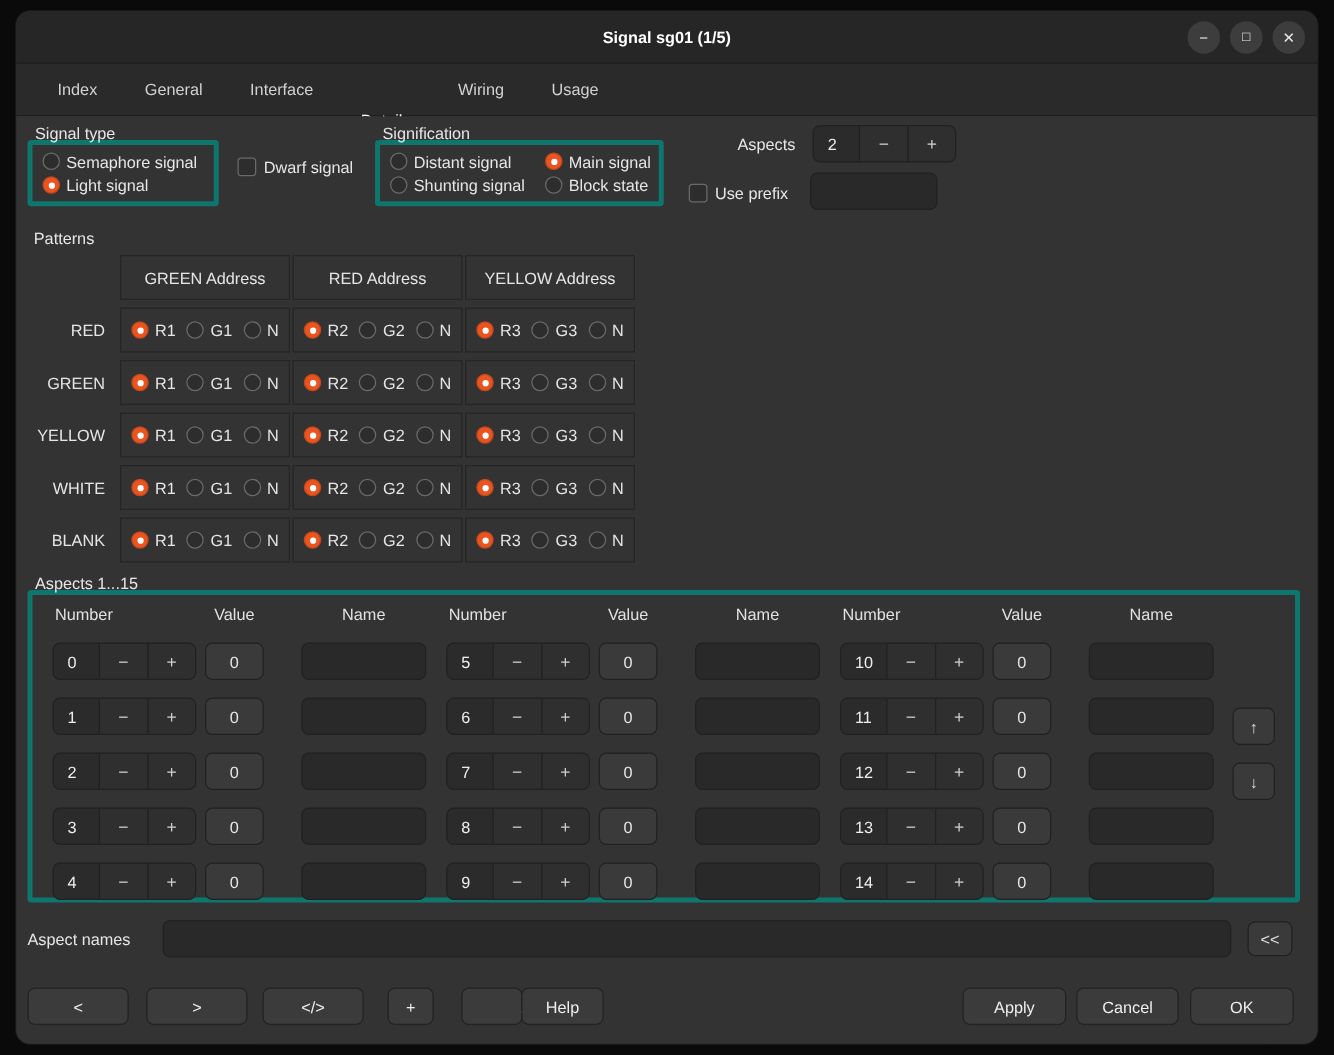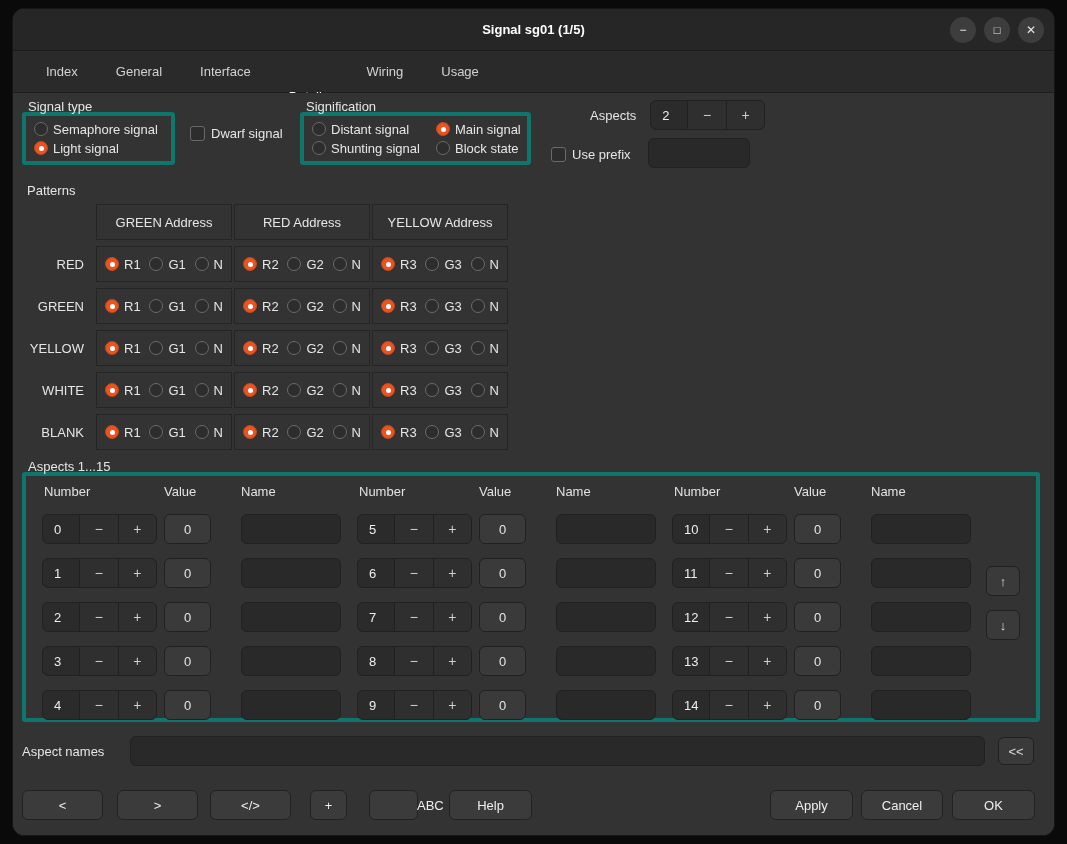--- a/index.html
+++ b/index.html
@@ -37,21 +37,21 @@
   .pat-head { border:1px solid #252525; height:36px; display:flex; align-items:center; justify-content:center; }
   .pat-rlab { display:flex; align-items:center; justify-content:flex-end; padding-right:10px; }
   .pat-cell { border:1px solid #252525; height:36px; display:flex; align-items:center; justify-content:space-between;
               padding:0 8px; }
   .spinner { display:flex; width:115px; height:30px; background:#2b2b2b; border:1px solid #212121; border-radius:6px;
              overflow:hidden; align-items:stretch; }
   .spin-val { width:36px; min-width:36px; display:flex; align-items:center; padding-left:11px; color:#eeeeee; }
   .spin-btn { flex:1; border-left:1px solid #212121; display:flex; align-items:center; justify-content:center;
               color:#cfcfcf; cursor:pointer; font-size:14px; background:#2f2f2f; }
   .ag-head { position:absolute; top:8px; color:#e2e2e2; }
-  .ag-head.ctr { }
+  .ag-head.ctr { text-align:center; }
   .val-box { position:absolute; width:47px; height:30px; background:#3a3a3a; border:1px solid #212121; border-radius:6px;
              display:flex; align-items:center; justify-content:center; cursor:pointer; }
   .text-input { background:#292929; border:1px solid #212121; border-radius:6px; height:30px; color:#eeeeee;
                 padding:0 8px; font-size:13px; outline:none; font-family:inherit; }
   .ag-name { position:absolute; width:100px; }
   .icon-btn { position:absolute; width:34px; height:30px; background:#3a3a3a; border:1px solid #212121;
               border-radius:6px; color:#dddddd; cursor:pointer; font-size:13px; font-family:inherit; }
   .btn { position:absolute; top:0; height:30px; background:#3b3b3b; border:1px solid #222222; border-radius:6px;
          color:#eeeeee; font-size:13px; cursor:pointer; font-family:inherit; }
   #bottom-bar { position:absolute; left:0; top:697px; width:100%; height:30px; }
@@ -491,20 +491,20 @@
     <div class="abs" style="left:9px;top:643px;height:30px;display:flex;align-items:center;">Aspect names</div>
     <input class="text-input abs" style="left: 117px; top: 643px; width: 855px;" value="">
     <button class="icon-btn" style="left:985px;top:644px;height:28px;width:36px;">&lt;&lt;</button>
 
     <div id="bottom-bar">
         <button class="btn" style="left: 9px; width: 81px;">&lt;</button>
         <button class="btn" style="left: 104px; width: 81px;">&gt;</button>
         <button class="btn" style="left: 197px; width: 81px;">&lt;/&gt;</button>
         <button class="btn" style="left: 297px; width: 37px;">+</button>
         <button class="btn" style="left: 356px; width: 40px; padding-left: 47px;">ABC</button>
-        <button class="btn" style="left: 436px; width: 83px;">Help</button>
+        <button class="btn" style="left: 404px; width: 66px;">Help</button>
         <button class="btn" style="left: 757px; width: 83px;">Apply</button>
         <button class="btn" style="left: 848px; width: 82px;">Cancel</button>
         <button class="btn" style="left: 939px; width: 83px;">OK</button>
       </div>
 
   </div>
 </div>
 
 </body></html>

